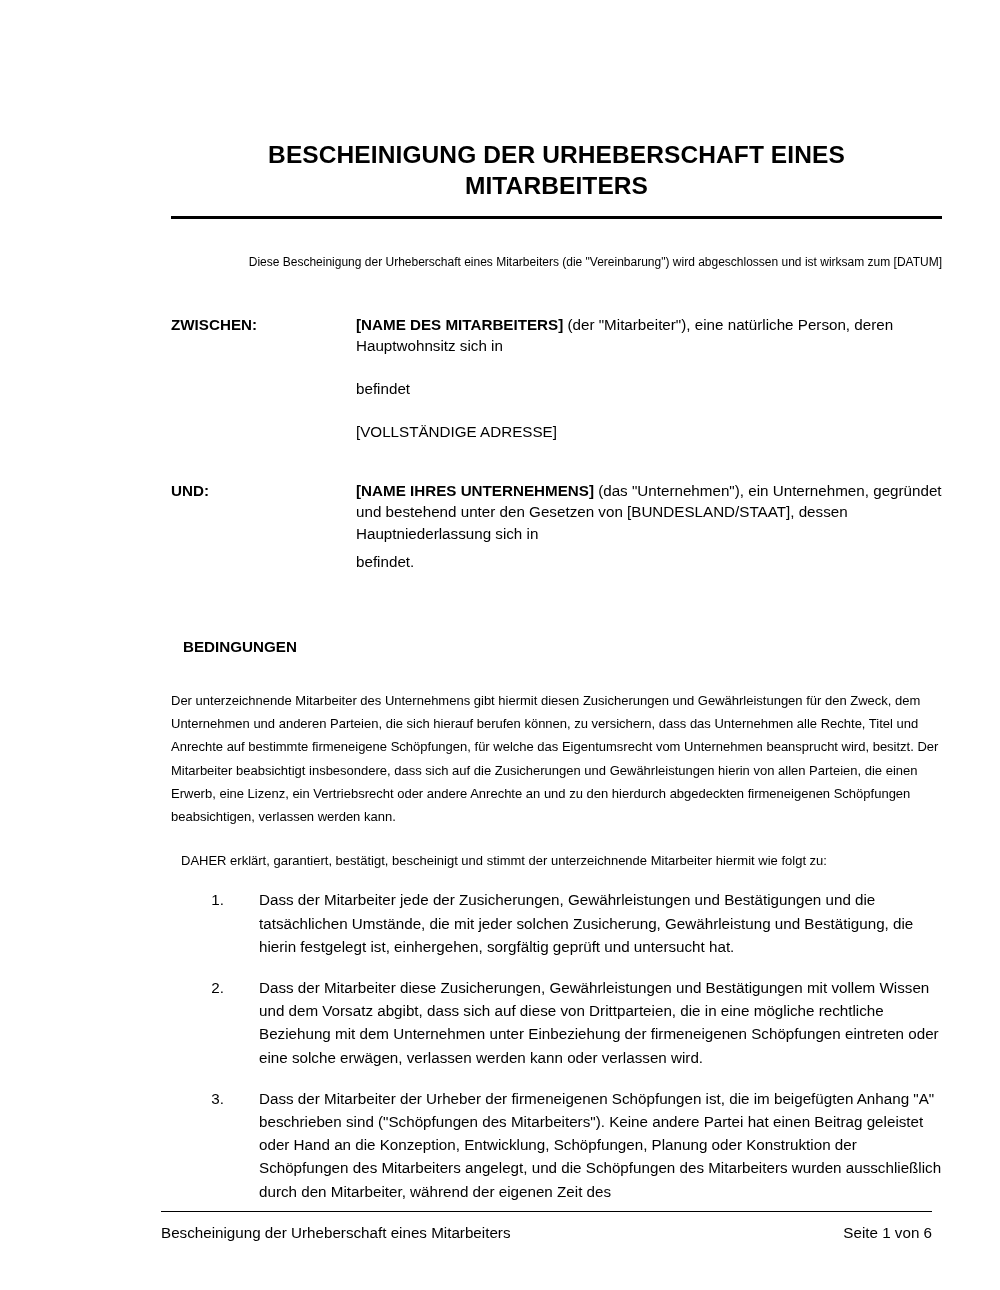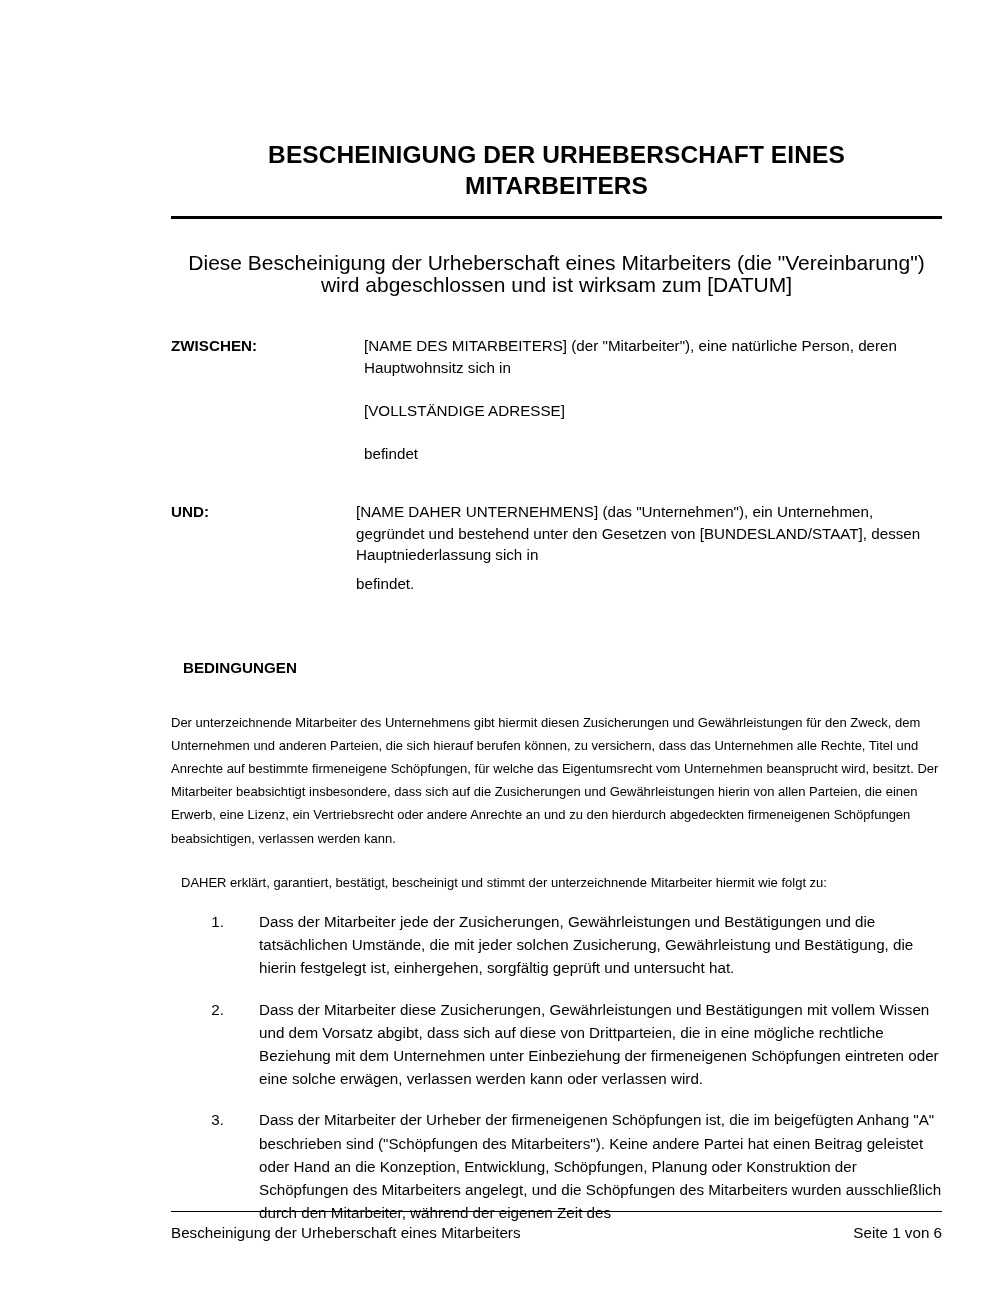--- a/index.html
+++ b/index.html
@@ -37,36 +37,36 @@
   }
   .title-rule {
     margin-top: 15px;
     height: 3px;
     background: #000000;
     width: 100%;
   }
 
   
   .para {
-    font-size: 21px;
-    line-height: 21.5px;
-    margin: 0;
-    text-align: center;
+    font-size: 12px;
+    line-height: 21.5px;
+    margin: 0;
+    text-align: right;
   }
   .para.intro {
     margin-top: 33px;
   }
 
   
   .party-block {
     position: relative;
     display: flex;
     align-items: flex-start;
   }
-  .party-block.first { margin-top: 40px; gap: 8px; }
+  .party-block.first { margin-top: 40px; }
   .party-block.second { margin-top: 37px; }
 
   .party-label {
     flex: 0 0 185px;
     font-size: 15.2px;
     line-height: 21.5px;
     font-weight: bold;
   }
   .party-body {
     flex: 1 1 auto;
@@ -75,21 +75,21 @@
   }
   .party-body .lead { display: block; }
   .party-body .spaced {
     display: block;
     margin-top: 21.5px;
   }
   .party-body .spaced2 {
     display: block;
     margin-top: 7px;
   }
-  .party-body b { font-weight: normal; }
+  .party-body b { font-weight: bold; }
 
   
   .section-heading {
     font-size: 15.2px;
     line-height: 21.5px;
     font-weight: bold;
     margin: 12px;
     padding-top: 51px;
   }
   .body-para {
@@ -124,21 +124,21 @@
     top: 0;
     width: 30px;
     text-align: right;
     font-size: 15.2px;
     line-height: 23.2px;
   }
 
   
   .footer {
     position: absolute;
-    left: 117px;
+    left: 107px;
     width: 771px;
     bottom: 47px;
   }
   .footer-rule {
     height: 1.4px;
     background: #000000;
     width: 100%;
   }
   .footer-row {
     display: flex;
@@ -162,29 +162,29 @@
     </h1>
 
     <div class="title-rule"></div>
 
     <p class="para intro">Diese Bescheinigung der Urheberschaft eines Mitarbeiters (die "Vereinbarung") wird abgeschlossen und ist wirksam zum [DATUM]</p>
 
     <div class="party-block first">
       <div class="party-label">ZWISCHEN:</div>
       <div class="party-body">
         <span class="lead"><b>[NAME DES MITARBEITERS]</b><span> (der "Mitarbeiter"), eine natürliche Person, deren Hauptwohnsitz sich in</span></span>
+        <span class="spaced">befindet</span>
         <span class="spaced">[VOLLSTÄNDIGE ADRESSE]</span>
-        <span class="spaced">befindet</span>
       </div>
     </div>
 
     <div class="party-block second">
       <div class="party-label">UND:</div>
       <div class="party-body">
-        <span class="lead"><b>[NAME DAHER UNTERNEHMENS]</b><span> (das "Unternehmen"), ein Unternehmen, gegründet und bestehend unter den Gesetzen von [BUNDESLAND/STAAT], dessen Hauptniederlassung sich in</span></span>
+        <span class="lead"><b>[NAME IHRES UNTERNEHMENS]</b><span> (das "Unternehmen"), ein Unternehmen, gegründet und bestehend unter den Gesetzen von [BUNDESLAND/STAAT], dessen Hauptniederlassung sich in</span></span>
         <span class="spaced2">befindet.</span>
       </div>
     </div>
 
     <h2 class="section-heading">BEDINGUNGEN</h2>
 
     <p class="body-para">Der unterzeichnende Mitarbeiter des Unternehmens gibt hiermit diesen Zusicherungen und Gewährleistungen für den Zweck, dem Unternehmen und anderen Parteien, die sich hierauf berufen können, zu versichern, dass das Unternehmen alle Rechte, Titel und Anrechte auf bestimmte firmeneigene Schöpfungen, für welche das Eigentumsrecht vom Unternehmen beansprucht wird, besitzt. Der Mitarbeiter beabsichtigt insbesondere, dass sich auf die Zusicherungen und Gewährleistungen hierin von allen Parteien, die einen Erwerb, eine Lizenz, ein Vertriebsrecht oder andere Anrechte an und zu den hierdurch abgedeckten firmeneigenen Schöpfungen beabsichtigen, verlassen werden kann.</p>
 
     <p class="body-para tight">DAHER erklärt, garantiert, bestätigt, bescheinigt und stimmt der unterzeichnende Mitarbeiter hiermit wie folgt zu:</p>
 

